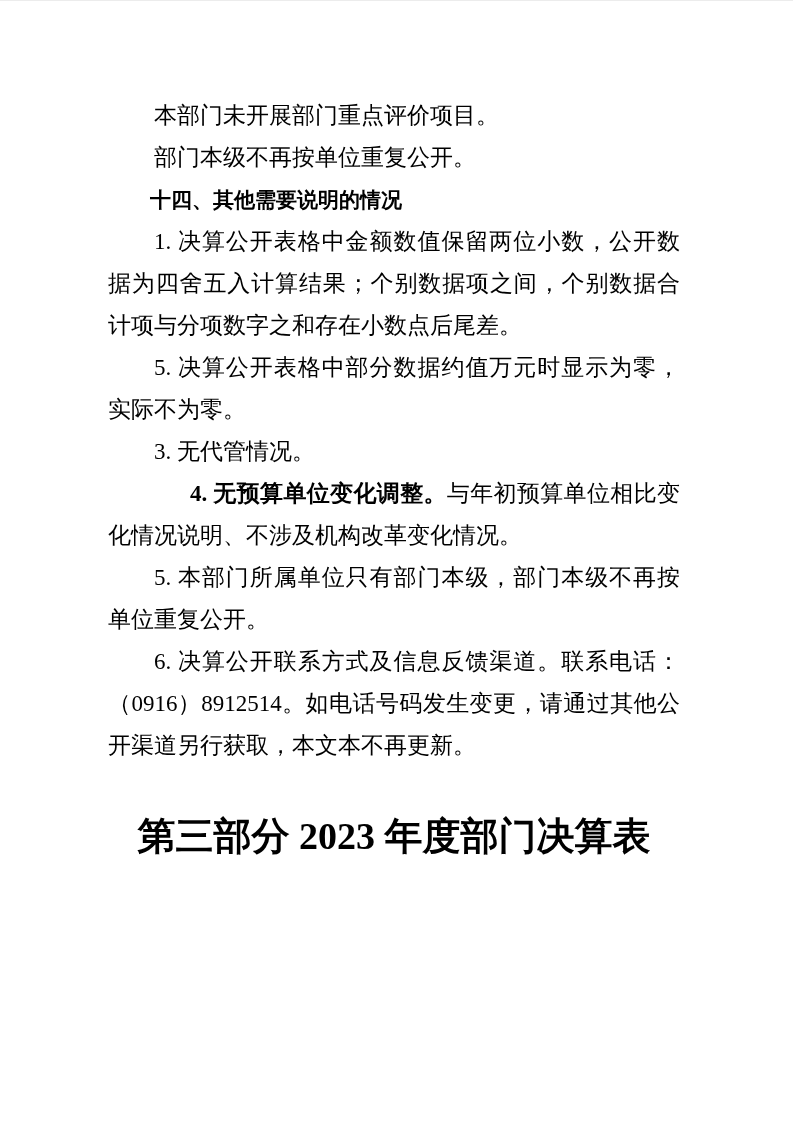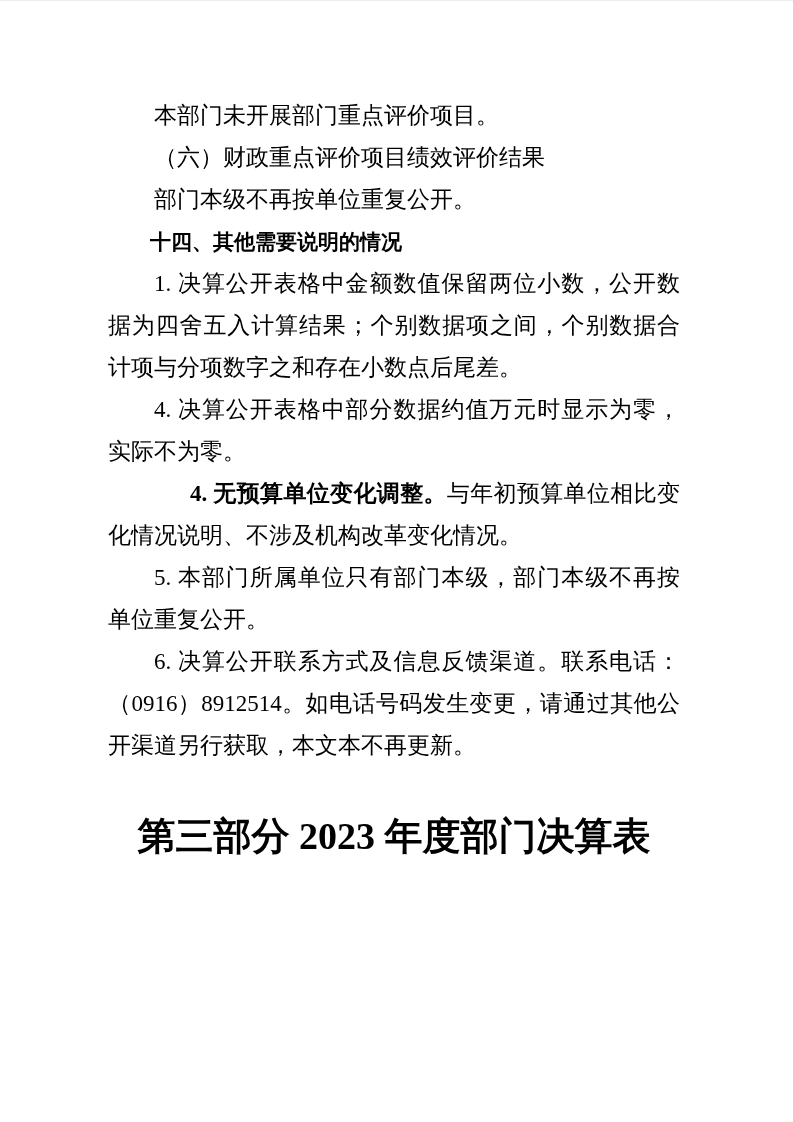--- a/index.html
+++ b/index.html
@@ -61,30 +61,30 @@
 </style>
 </head>
 <body>
 
 <div class="page">
   <div class="top-edge"></div>
 
   <div class="content">
     <p class="para">本部门未开展部门重点评价项目。</p>
 
-    <p class="para">（六）财政重点评价项目绩效评价结果</p>
 
     <p class="para">部门本级不再按单位重复公开。</p>
 
     <h3 class="heading-sans">十四、其他需要说明的情况</h3>
 
     <p class="para">1. 决算公开表格中金额数值保留两位小数，公开数据为四舍五入计算结果；个别数据项之间，个别数据合计项与分项数字之和存在小数点后尾差。</p>
 
-    <p class="para">4. 决算公开表格中部分数据约值万元时显示为零，实际不为零。</p>
+    <p class="para">5. 决算公开表格中部分数据约值万元时显示为零，实际不为零。</p>
 
+    <p class="para">3. 无代管情况。</p>
 
     <p class="para"><span class="bold-lead">4. 无预算单位变化调整。</span><span>与年初预算单位相比变化情况说明、不涉及机构改革变化情况。</span></p>
 
     <p class="para">5. 本部门所属单位只有部门本级，部门本级不再按单位重复公开。</p>
 
     <p class="para">6. 决算公开联系方式及信息反馈渠道。联系电话：（0916）8912514。如电话号码发生变更，请通过其他公开渠道另行获取，本文本不再更新。</p>
 
     <h1 class="part-title">第三部分 2023 年度部门决算表</h1>
   </div>
 </div>

